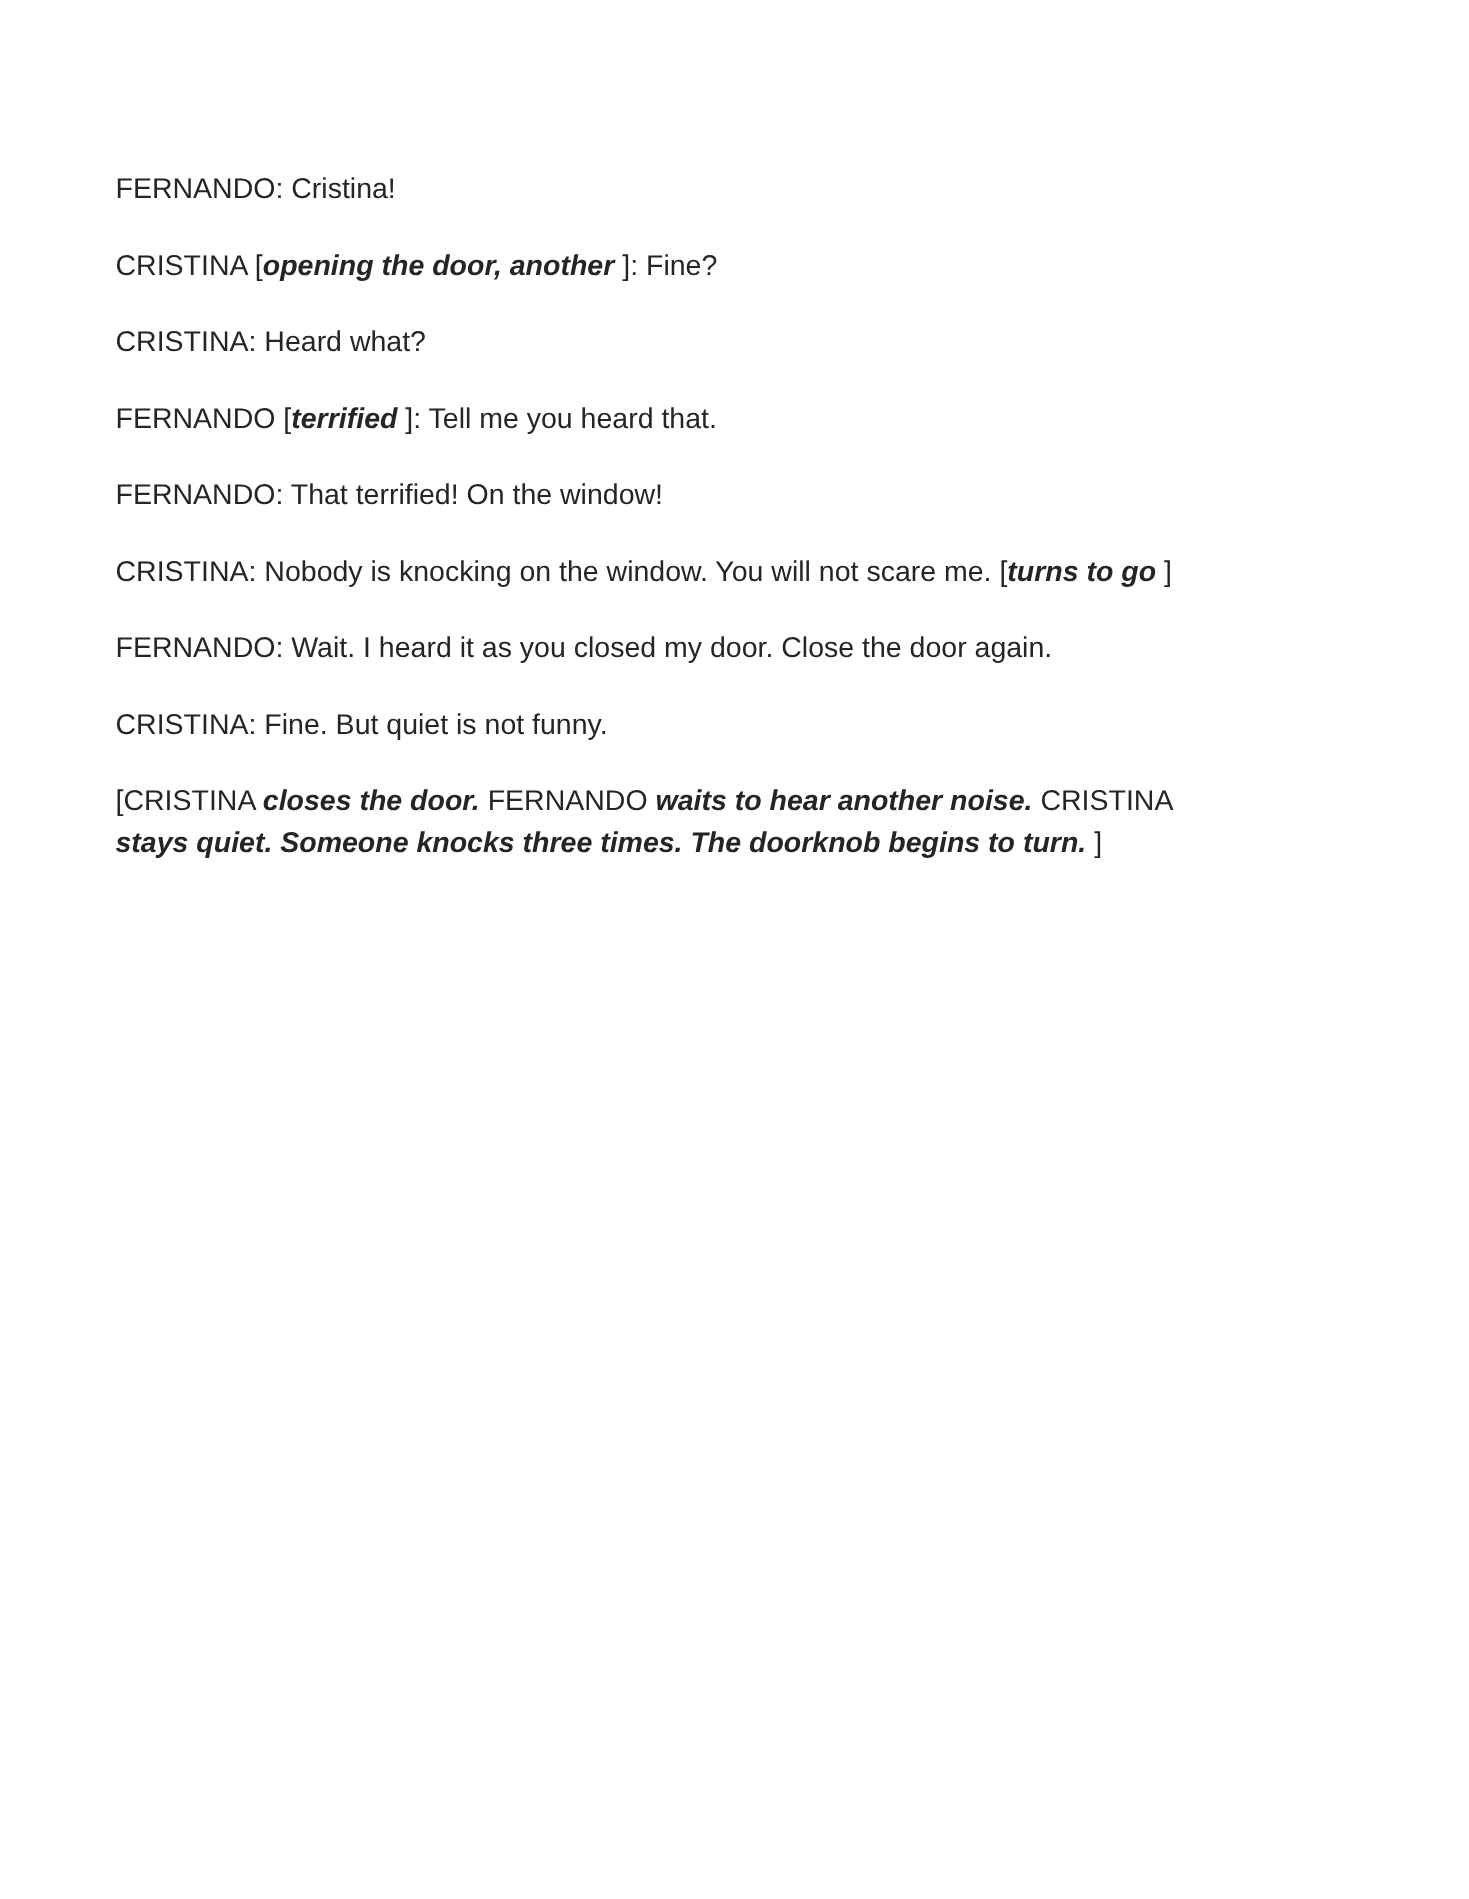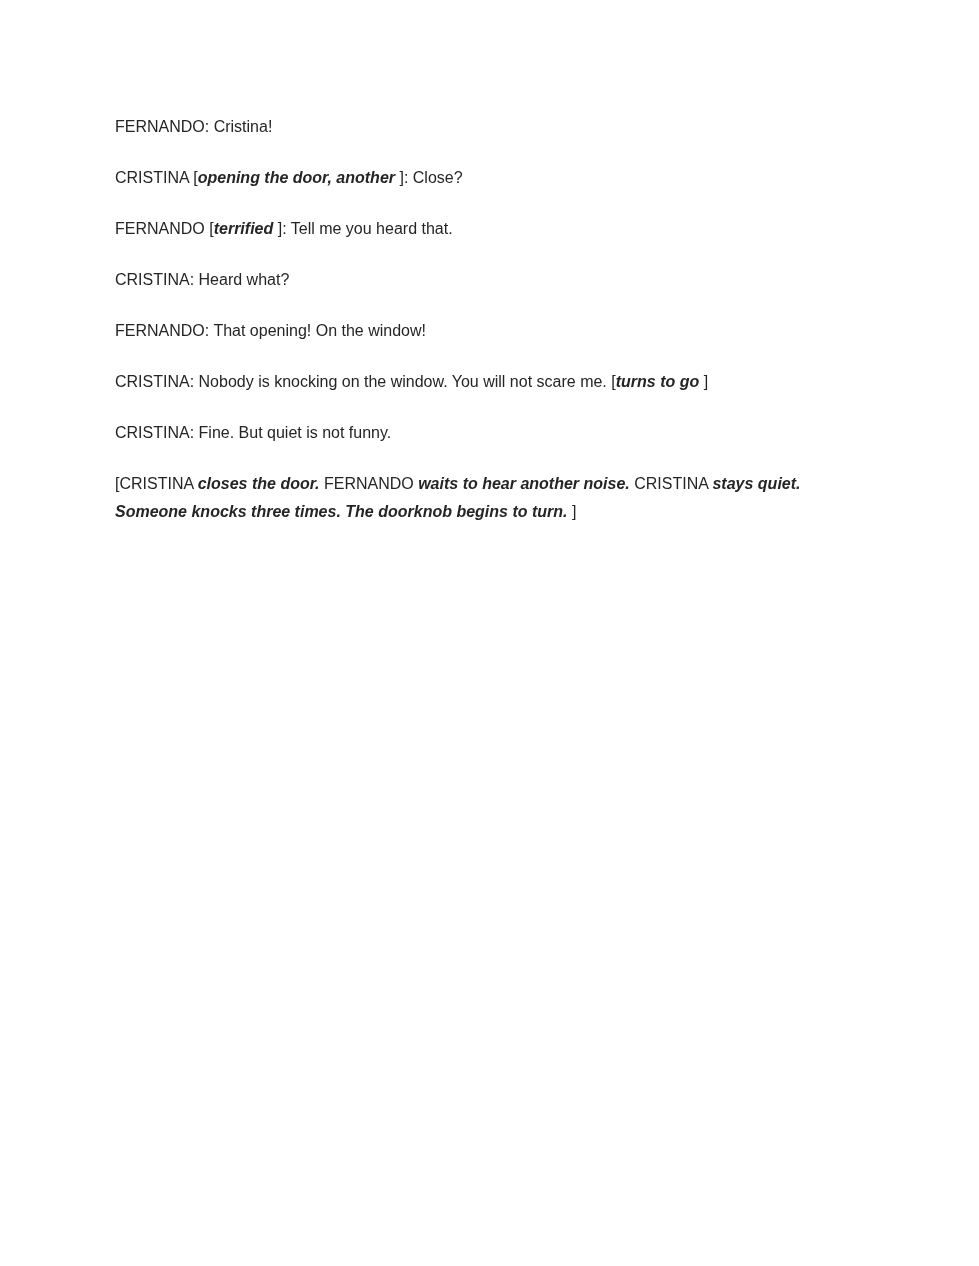--- a/index.html
+++ b/index.html
@@ -8,23 +8,23 @@
   }
   body {
     width: 979px;
     height: 1266px;
     background: #ffffff;
     font-family: "Liberation Sans", sans-serif;
     overflow: hidden;
   }
   .doc {
     box-sizing: content-box;
-    padding: 113px 0 0 115px;
+    padding: 113px 0 0 77px;
     width: 739px;
-    font-size: 16px;
+    font-size: 19px;
     line-height: 28px;
     color: #252525;
   }
   .para {
     margin: 0 0 23px 0;
   }
   .run-regular {
     font-style: normal;
     font-weight: normal;
   }
@@ -35,20 +35,21 @@
   .run-bold-italic {
     font-style: italic;
     font-weight: bold;
   }
 </style>
 </head>
 <body style="background: rgb(255, 255, 255);">
 
 <main class="doc" style="color: rgb(37, 37, 37);">
     <p class="para"><span class="run run-regular">FERNANDO: Cristina!</span></p>
-    <p class="para"><span class="run run-regular">CRISTINA [</span><span class="run run-italic">opening the door, </span><span class="run run-bold-italic">another</span><span class="run run-regular"> ]: Close?</span></p>
+    <p class="para"><span class="run run-regular">CRISTINA [</span><span class="run run-italic">opening the door, </span><span class="run run-bold-italic">another</span><span class="run run-regular"> ]: Fine?</span></p>
+    <p class="para"><span class="run run-regular">CRISTINA: Heard what?</span></p>
     <p class="para"><span class="run run-regular">FERNANDO [</span><span class="run run-italic">terrified</span><span class="run run-regular"> ]: Tell me you heard that.</span></p>
-    <p class="para"><span class="run run-regular">CRISTINA: Heard what?</span></p>
-    <p class="para"><span class="run run-regular">FERNANDO: That opening! On the window!</span></p>
+    <p class="para"><span class="run run-regular">FERNANDO: That terrified! On the window!</span></p>
     <p class="para"><span class="run run-regular">CRISTINA: Nobody is knocking on the window. You will not scare me. [</span><span class="run run-italic">turns to go</span><span class="run run-regular"> ]</span></p>
+    <p class="para"><span class="run run-regular">FERNANDO: Wait. I heard it as you closed my door. Close the door again.</span></p>
     <p class="para"><span class="run run-regular">CRISTINA: Fine. But quiet is not funny.</span></p>
     <p class="para"><span class="run run-regular">[CRISTINA </span><span class="run run-italic">closes the door.</span><span class="run run-regular"> FERNANDO </span><span class="run run-italic">waits to hear another noise.</span><span class="run run-regular"> CRISTINA </span><span class="run run-italic">stays quiet. Someone knocks three times. The doorknob begins to turn.</span><span class="run run-regular"> ]</span></p>
   </main>
 
 </body></html>

